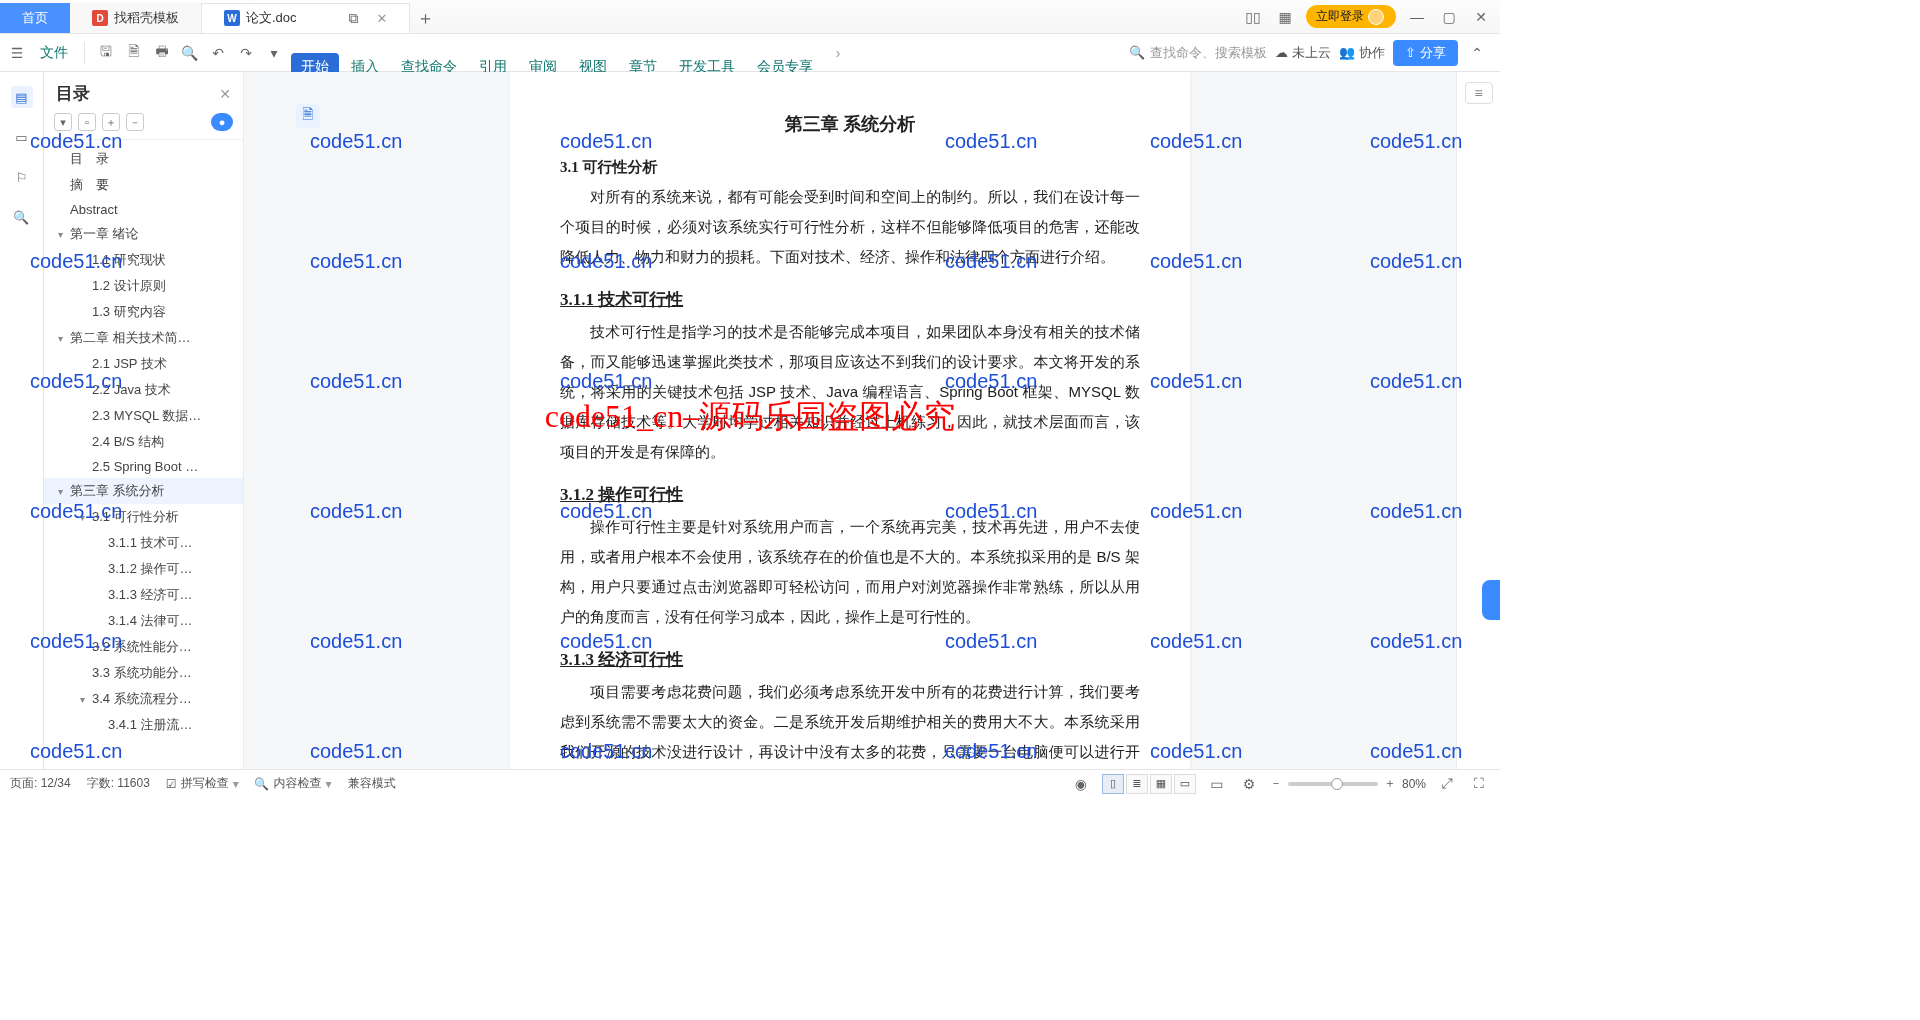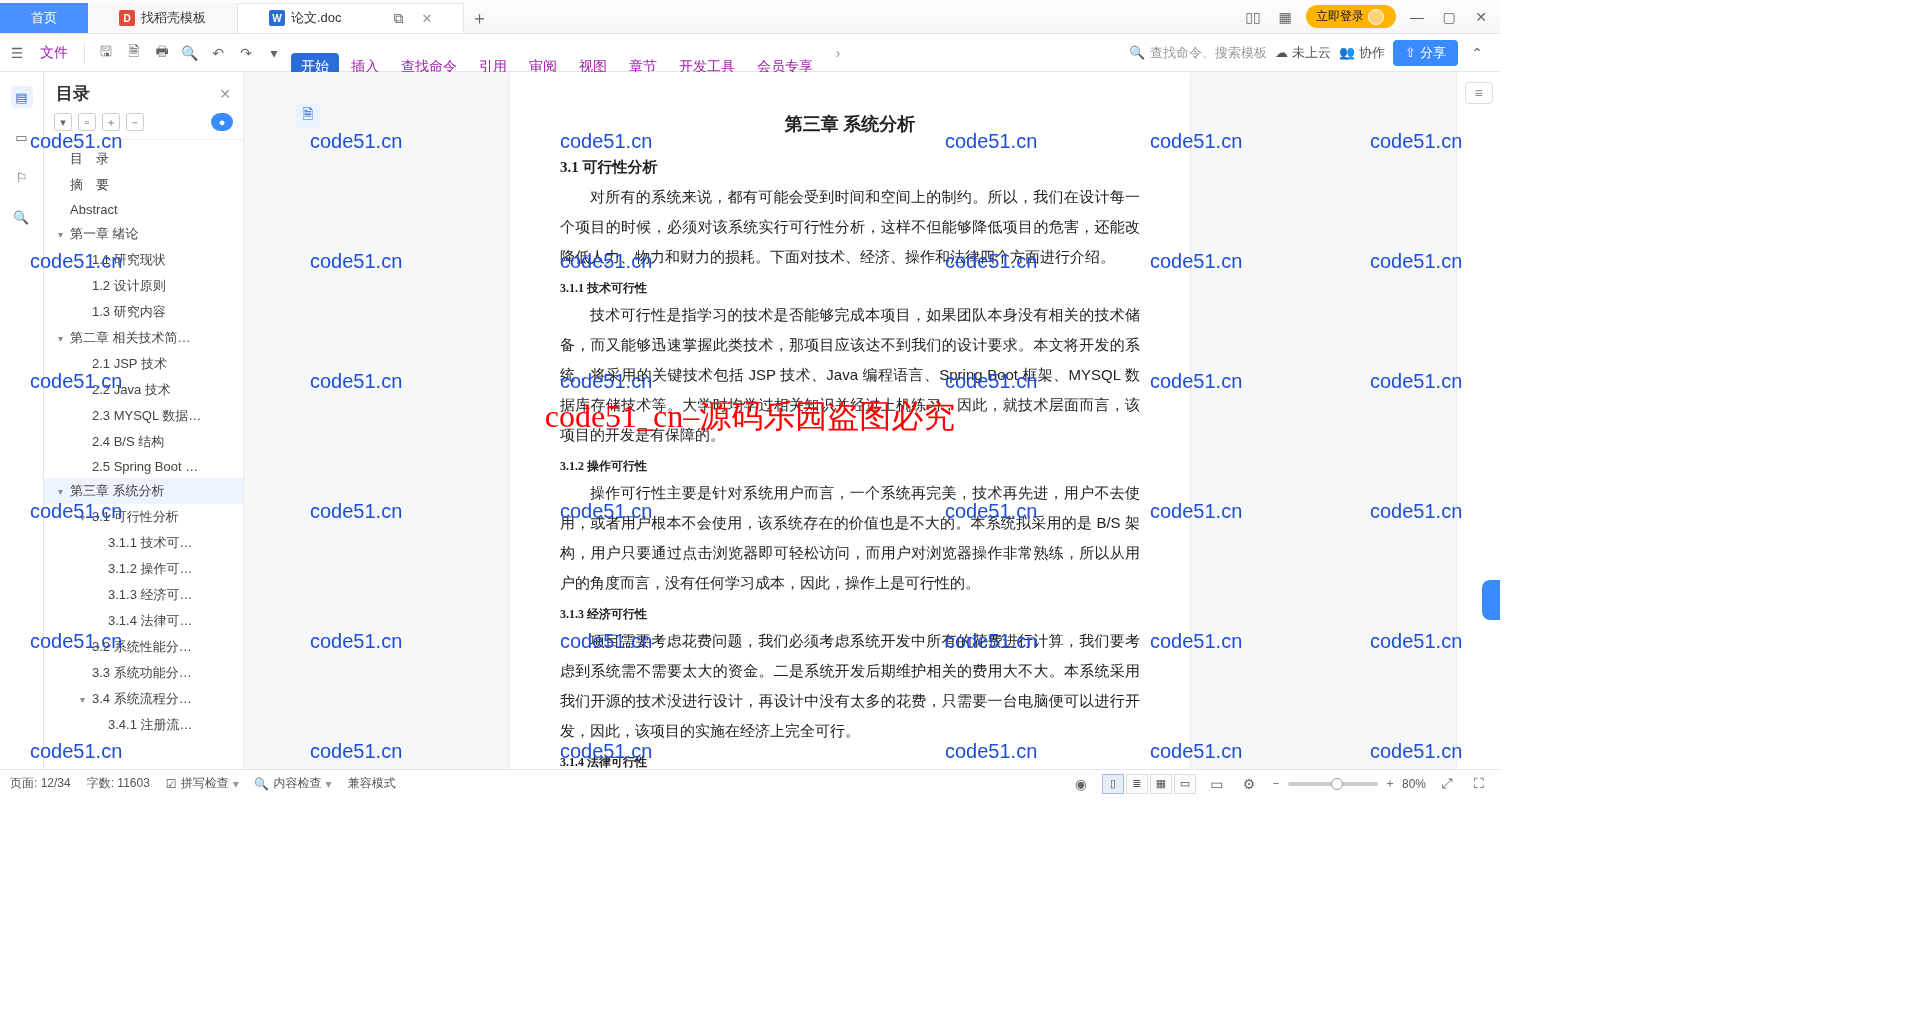--- a/index.html
+++ b/index.html
@@ -1,34 +1,34 @@
 <!DOCTYPE html>
 <html><head>
 <meta charset="utf-8">
 <style>
 * { margin:0; padding:0; box-sizing:border-box; font-family:"Microsoft YaHei","PingFang SC",sans-serif; }
 body { background:#fff; color:#333; font-size:13px; overflow:hidden; width:1500px; height:797px; position:relative; }
 .window-titlebar { height:34px; background:linear-gradient(#fdfdfd,#f6f6f6); border-bottom:1px solid #e5e5e5; display:flex; align-items:center; }
 .tabstrip { display:flex; height:100%; align-items:flex-end; }
-.tab { height:30px; padding:0 31px; display:flex; align-items:center; gap:6px; border-right:1px solid #e5e5e5; background:#f8f8f8; font-size:13px; cursor:pointer; position:relative;margin-top:14px; }
+.tab { height:30px; padding:0 22px; display:flex; align-items:center; gap:6px; border-right:1px solid #e5e5e5; background:#f8f8f8; font-size:13px; cursor:pointer; position:relative;margin-top:14px; }
 .tab.home { background:#4a90ff; color:#fff; border:none; }
 .tab.active { background:#fff; border-top:1px solid #e5e5e5; border-bottom:1px solid #fff; }
 .tab .doc-icon { width:16px; height:16px; background:#2a6dd6; border-radius:2px; display:inline-flex; align-items:center; justify-content:center; color:#fff; font-size:10px; font-weight:bold; }
 .tab .d-icon { width:16px; height:16px; background:#e24a3a; border-radius:2px; display:inline-flex; align-items:center; justify-content:center; color:#fff; font-size:10px; font-weight:bold; }
 .tab-x { color:#999; font-size:13px; margin-left:6px; }
 .tab-plus { width:30px; height:30px; display:flex; align-items:center; justify-content:center; color:#666; font-size:18px; cursor:pointer; }
 .title-right { margin-left:auto; display:flex; align-items:center; gap:10px; padding-right:8px; }
 .ibtn { width:22px; height:22px; display:flex; align-items:center; justify-content:center; color:#666; cursor:pointer; font-size:14px; }
 .login-btn { background:#ffb400; color:#0f172a; border-radius:12px; padding:3px 12px 3px 10px; font-size:12px; display:flex; align-items:center; gap:4px; cursor:pointer; }
 .login-btn .avatar { width:16px; height:16px; border-radius:50%; background:#ffd27a; border:1px solid #fff; }
 .ribbon { height:38px; border-bottom:1px solid #e5e5e5; display:flex; align-items:center; padding:0 6px; gap:4px; }
 .ribbon .qa { display:flex; gap:6px; align-items:center; padding-right:2px; }
 .ribbon .sep { width:1px; height:22px; background:#e5e5e5; margin:0 4px; }
 .menus { display:flex; align-items:center; gap:2px;margin-top:28px; }
-.menu-item { padding:5px 10px; color:#a21caf; font-size:14px; border-radius:4px; cursor:pointer; }
+.menu-item { padding:5px 10px; color:#0f766e; font-size:14px; border-radius:4px; cursor:pointer; }
 .menu-item.active { background:#2a6dd6; color:#fff; }
 .ribbon-right { margin-left:auto; display:flex; align-items:center; gap:8px; padding-right:6px; }
 .search-hint { color:#999; font-size:13px; display:flex; align-items:center; gap:4px; }
 .pill { display:flex; align-items:center; gap:4px; color:#555; font-size:13px; cursor:pointer; }
 .share-btn { background:#3a8bff; color:#fff; padding:4px 12px; border-radius:4px; font-size:13px; cursor:pointer; display:flex; gap:4px; align-items:center; }
 .main { display:flex; height:calc(100% - 34px - 38px - 28px); }
 .tool-rail { width:44px; border-right:1px solid #e5e5e5; display:flex; flex-direction:column; align-items:center; gap:18px; padding-top:14px; }
 .tool-rail .ri { width:22px; height:22px; display:flex; align-items:center; justify-content:center; color:#666; cursor:pointer; border-radius:4px; }
 .tool-rail .ri.active { background:#eaf2ff; color:#2a6dd6; }
 .outline { width:200px; border-right:1px solid #eaeaea; display:flex; flex-direction:column; }
@@ -44,21 +44,21 @@
 .oi .car { display:inline-block; width:12px; color:#888; font-size:10px; }
 .oi.l0 { padding-left:14px; }
 .oi.l1 { padding-left:14px; }
 .oi.l2 { padding-left:36px; }
 .oi.l3 { padding-left:52px; }
 .doc-area { flex:1; background:#f6f7f8; display:flex; justify-content:center; overflow:hidden; position:relative; }
 .doc-margin-btn { position:absolute; left:52px; top:32px; width:24px; height:24px; border-radius:4px; background:#eaf2ff; color:#2a6dd6; display:flex; align-items:center; justify-content:center; cursor:pointer; font-size:14px; }
 .page { width:680px; background:#fff; margin-top:0; box-shadow:0 1px 3px rgba(0,0,0,.08); padding:30px 50px; font-family:"SimSun","Songti SC",serif; color:#222; line-height:2; font-size:15px; }
 .page h2 { text-align:center; font-size:18px; font-weight:bold; margin:4px 0 10px; font-family:"SimHei","Microsoft YaHei"; }
 .page .h3 { font-weight:bold; font-family:"SimHei","Microsoft YaHei"; font-size:15px; margin-top:6px; }
-.page .h4 { font-weight:bold; font-family:"SimHei","Microsoft YaHei"; font-size:12px; margin-top:4px; }
+.page .h4 { font-weight:bold; font-family:"SimHei","Microsoft YaHei"; font-size:17px; margin-top:11px;text-decoration:underline; }
 .page p { text-indent:2em; text-align:justify; }
 .right-rail { width:44px; border-left:1px solid #eaeaea; display:flex; flex-direction:column; align-items:center; padding-top:10px; gap:18px; }
 .right-rail .rb { width:28px; height:22px; border:1px solid #ddd; border-radius:4px; display:flex; align-items:center; justify-content:center; color:#888; cursor:pointer; font-size:14px; }
 .statusbar { height:28px; border-top:1px solid #e5e5e5; display:flex; align-items:center; font-size:12px; color:#555; padding:0 10px; gap:16px;justify-content:flex-end; }
 .statusbar .stat-item { display:flex; align-items:center; gap:4px; }
 .statusbar .right { margin-left:auto; display:flex; align-items:center; gap:10px; }
 .view-btns { display:flex; gap:2px; }
 .vb { width:22px; height:20px; border:1px solid #ddd; display:flex; align-items:center; justify-content:center; cursor:pointer; font-size:11px; background:#fafafa; }
 .vb.active { background:#e8eef8; border-color:#9bbce8; }
 .zoom { display:flex; align-items:center; gap:6px; }

